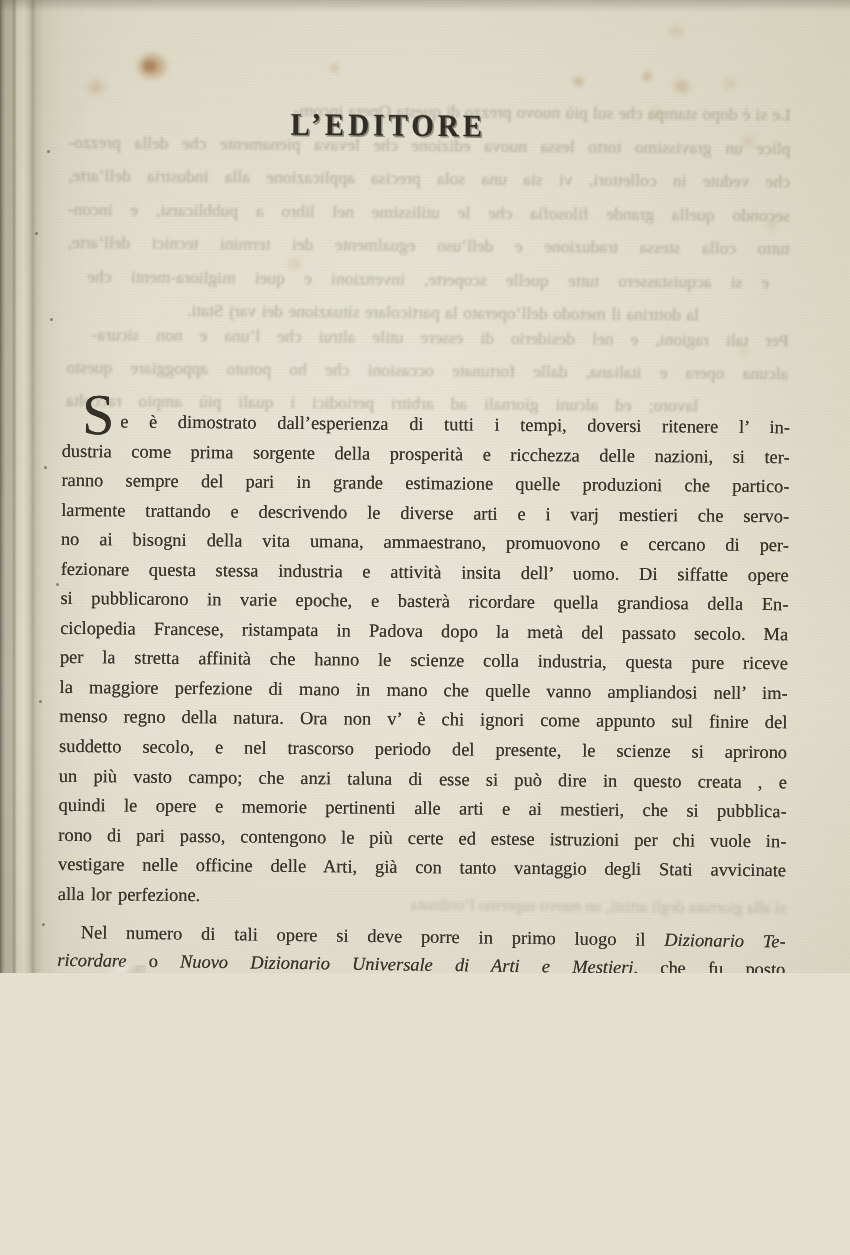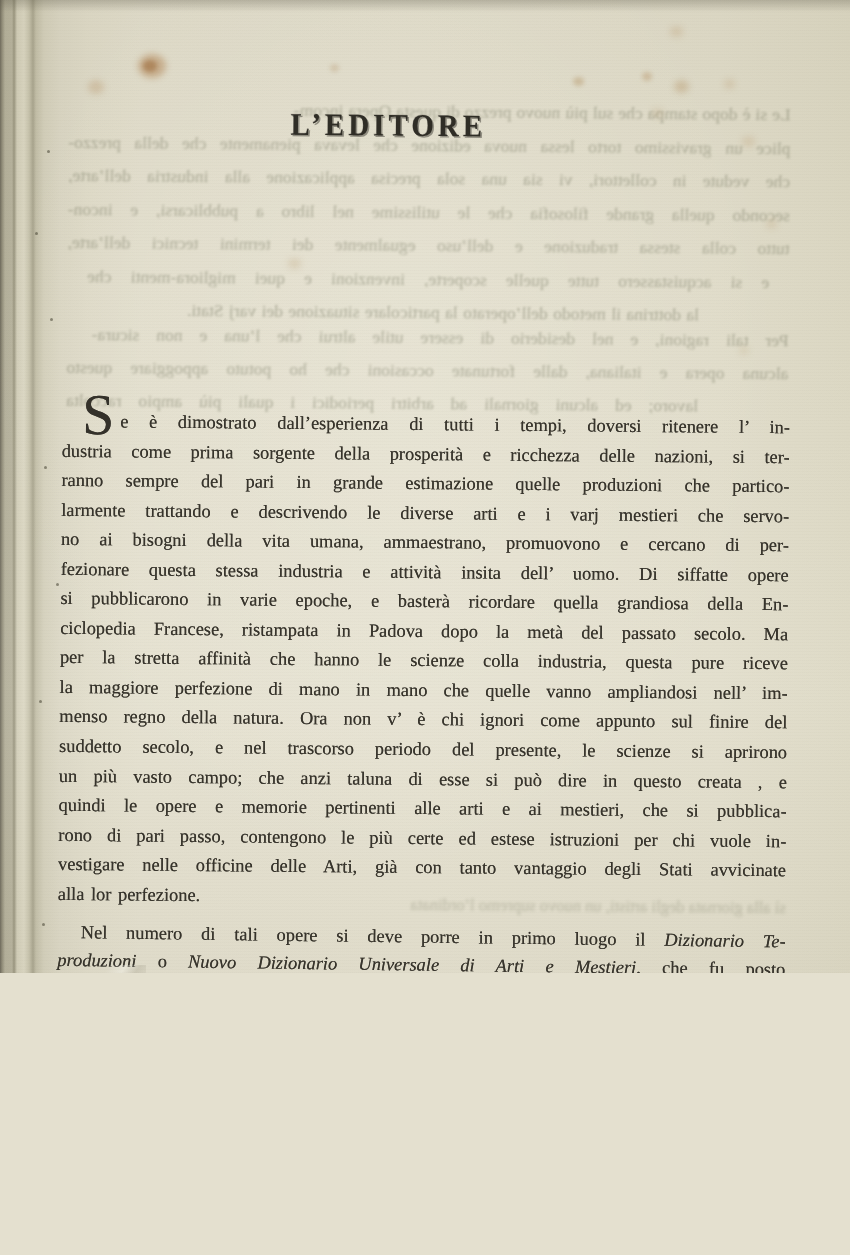--- a/index.html
+++ b/index.html
@@ -117,21 +117,21 @@
           <div class="line"><span>menso regno della natura. Ora non v’ è chi ignori come appunto sul finire del</span></div>
           <div class="line"><span>suddetto secolo, e nel trascorso periodo del presente, le scienze si aprirono</span></div>
           <div class="line"><span>un più vasto campo; che anzi taluna di esse si può dire in questo creata , e</span></div>
           <div class="line"><span>quindi le opere e memorie pertinenti alle arti e ai mestieri, che si pubblica-</span></div>
           <div class="line"><span>rono di pari passo, contengono le più certe ed estese istruzioni per chi vuole in-</span></div>
           <div class="line"><span>vestigare nelle officine delle Arti, già con tanto vantaggio degli Stati avvicinate</span></div>
           <div class="line last"><span>alla lor perfezione.</span></div>
         </div>
         <div class="para para-1">
           <div class="line first"><span>Nel numero di tali opere si deve porre in primo luogo il </span><span class="it">Dizionario Te-</span></div>
-          <div class="line"><span class="it">produzioni</span><span> o </span><span class="it">Nuovo Dizionario Universale di Arti e Mestieri</span><span>, che fu posto</span></div>
+          <div class="line"><span class="it">ricordare</span><span> o </span><span class="it">Nuovo Dizionario Universale di Arti e Mestieri</span><span>, che fu posto</span></div>
           <div class="line"><span>in luce non ha guari in Francia da una società di dotti ed artisti; i quali, pos-</span></div>
           <div class="line"><span>sessori la maggior parte di fabbriche rinomatissime, poteano vie meglio co-</span></div>
           <div class="line last"><span>noscerne i principii e dettarne i precetti.</span></div>
         </div>
       </div>
     <div class="sig">**</div>
   </div>
 
   <div id="stains">
       <div class="stain" style="left: 138px; top: 54px; width: 28px; height: 24px; background: rgba(166, 110, 55, 0.4); filter: blur(3px);"></div>

